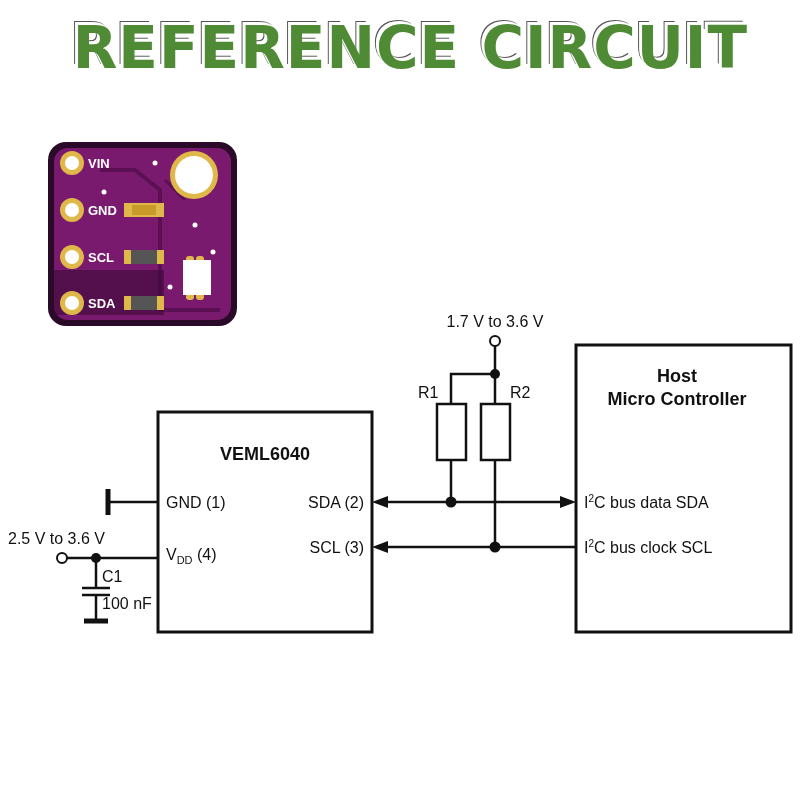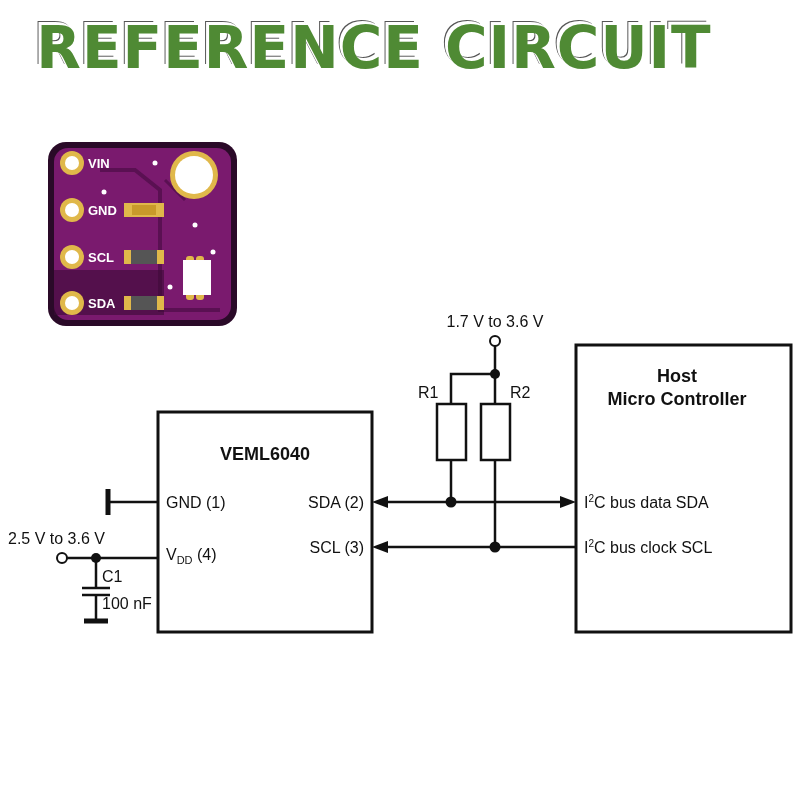--- a/index.html
+++ b/index.html
@@ -1,17 +1,17 @@
 <!DOCTYPE html>
 <html><head>
 <meta charset="utf-8">
 <style>
   html, body { margin:0; padding:0; background:#ffffff; }
   body { width:800px; height:800px; position:relative; overflow:hidden; font-family:"Liberation Sans", sans-serif; }
-  .title { position:absolute; left:0; top:14px; width:748px; text-align:center; font-family:"DejaVu Sans", sans-serif; font-weight:bold; font-size:58px; letter-spacing:1px; color:#4f8a34;
+  .title { position:absolute; left:0; top:14px; width:748px; text-align:right; font-family:"DejaVu Sans", sans-serif; font-weight:bold; font-size:58px; letter-spacing:1px; color:#4f8a34;
     text-shadow: -3px -3px 0 #ffffff, -4px -4px 0 #555; }
   svg { position:absolute; left:0; top:0; }
   .lbl { font-family:"Liberation Sans", sans-serif; font-size:16px; fill:#111; }
   .lblb { font-family:"Liberation Sans", sans-serif; font-size:18px; font-weight:bold; fill:#111; }
   .pcblbl { font-family:"Liberation Sans", sans-serif; font-size:13px; font-weight:bold; fill:#ffffff; }
 </style>
 </head>
 <body>
 
 <div class="title">REFERENCE CIRCUIT</div>

